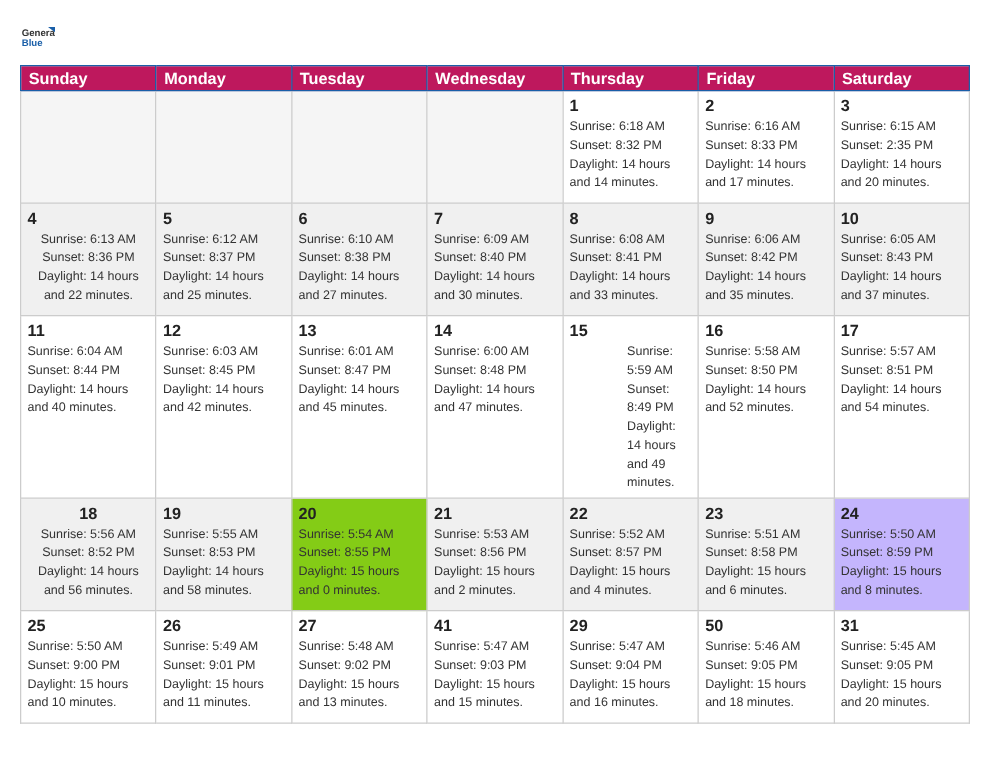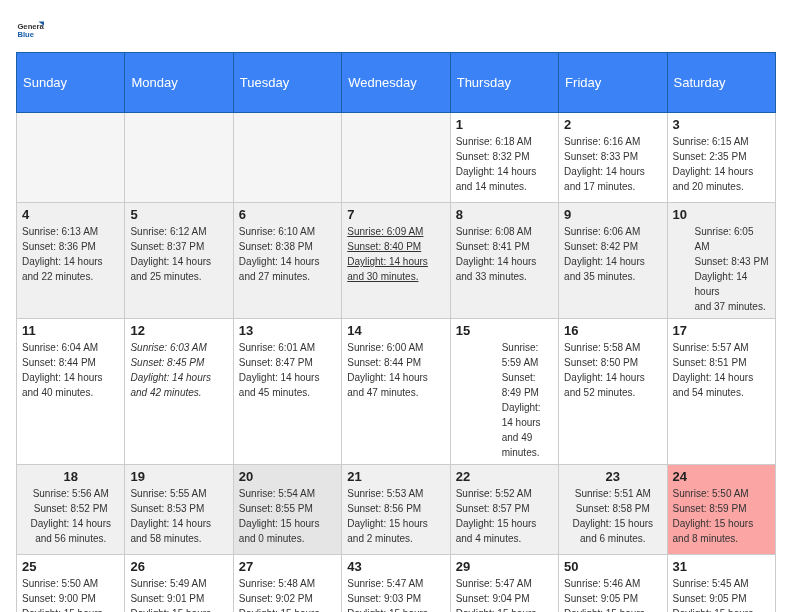--- a/index.html
+++ b/index.html
@@ -45,26 +45,26 @@
     .location {
       font-size: 14px;
       color: #555;
     }
     table {
       width: 100%;
       border-collapse: collapse;
       table-layout: fixed;
     }
     th {
-      background-color: #3b82f6;
+      background-color: #be185d;
       color: #fff;
       text-align: left;
-      padding: 22px 6px;
+      padding: 2px 6px;
       font-size: 13px;
-      font-weight: normal;
+      font-weight: bold;
       border: 1px solid #1a5fa8;
     }
     td {
       border: 1px solid #ccc;
       vertical-align: top;
       padding: 4px 5px;
       font-size: 10.5px;
       color: #333;
       height: 90px;
       background: #fff;
@@ -145,94 +145,94 @@
           <div class="day-num">3</div>
           <div class="day-info" style="white-space: pre-line;">Sunrise: 6:15 AM
 Sunset: 2:35 PM
 Daylight: 14 hours
 and 20 minutes.</div>
         </td>
       </tr>
       <tr>
         <td style="background: rgb(240, 240, 240);">
           <div class="day-num">4</div>
-          <div class="day-info" style="white-space: pre-line;">Sunrise: 6:13 AM
+          <div class="day-info" style="white-space: pre-line; text-align: center;">Sunrise: 6:13 AM
 Sunset: 8:36 PM
 Daylight: 14 hours
 and 22 minutes.</div>
         </td>
         <td style="background: rgb(240, 240, 240);">
           <div class="day-num">5</div>
           <div class="day-info" style="white-space: pre-line;">Sunrise: 6:12 AM
 Sunset: 8:37 PM
 Daylight: 14 hours
 and 25 minutes.</div>
         </td>
         <td style="background: rgb(240, 240, 240);">
           <div class="day-num">6</div>
           <div class="day-info" style="white-space: pre-line;">Sunrise: 6:10 AM
 Sunset: 8:38 PM
 Daylight: 14 hours
 and 27 minutes.</div>
         </td>
         <td style="background: rgb(240, 240, 240);">
           <div class="day-num">7</div>
-          <div class="day-info" style="white-space: pre-line; text-decoration: underline;">Sunrise: 6:09 AM
+          <div class="day-info" style="white-space: pre-line;">Sunrise: 6:09 AM
 Sunset: 8:40 PM
 Daylight: 14 hours
 and 30 minutes.</div>
         </td>
         <td style="background: rgb(240, 240, 240);">
           <div class="day-num">8</div>
           <div class="day-info" style="white-space: pre-line;">Sunrise: 6:08 AM
 Sunset: 8:41 PM
 Daylight: 14 hours
 and 33 minutes.</div>
         </td>
         <td style="background: rgb(240, 240, 240);">
           <div class="day-num">9</div>
           <div class="day-info" style="white-space: pre-line;">Sunrise: 6:06 AM
 Sunset: 8:42 PM
 Daylight: 14 hours
 and 35 minutes.</div>
         </td>
         <td style="background: rgb(240, 240, 240);">
           <div class="day-num">10</div>
-          <div class="day-info" style="white-space: pre-line; margin-left: 22px;">Sunrise: 6:05 AM
+          <div class="day-info" style="white-space: pre-line;">Sunrise: 6:05 AM
 Sunset: 8:43 PM
 Daylight: 14 hours
 and 37 minutes.</div>
         </td>
       </tr>
       <tr>
         <td>
           <div class="day-num">11</div>
           <div class="day-info" style="white-space: pre-line;">Sunrise: 6:04 AM
 Sunset: 8:44 PM
 Daylight: 14 hours
 and 40 minutes.</div>
         </td>
         <td>
           <div class="day-num">12</div>
-          <div class="day-info" style="white-space: pre-line; font-style: italic;">Sunrise: 6:03 AM
+          <div class="day-info" style="white-space: pre-line;">Sunrise: 6:03 AM
 Sunset: 8:45 PM
 Daylight: 14 hours
 and 42 minutes.</div>
         </td>
         <td>
           <div class="day-num">13</div>
           <div class="day-info" style="white-space: pre-line;">Sunrise: 6:01 AM
 Sunset: 8:47 PM
 Daylight: 14 hours
 and 45 minutes.</div>
         </td>
         <td>
           <div class="day-num">14</div>
           <div class="day-info" style="white-space: pre-line;">Sunrise: 6:00 AM
-Sunset: 8:44 PM
+Sunset: 8:48 PM
 Daylight: 14 hours
 and 47 minutes.</div>
         </td>
         <td>
           <div class="day-num">15</div>
           <div class="day-info" style="white-space: pre-line; margin-left: 46px;">Sunrise: 5:59 AM
 Sunset: 8:49 PM
 Daylight: 14 hours
 and 49 minutes.</div>
         </td>
@@ -259,49 +259,49 @@
 Daylight: 14 hours
 and 56 minutes.</div>
         </td>
         <td style="background: rgb(240, 240, 240);">
           <div class="day-num">19</div>
           <div class="day-info" style="white-space: pre-line;">Sunrise: 5:55 AM
 Sunset: 8:53 PM
 Daylight: 14 hours
 and 58 minutes.</div>
         </td>
-        <td style="background: #e5e5e5;">
+        <td style="background: #84cc16;">
           <div class="day-num">20</div>
           <div class="day-info" style="white-space: pre-line;">Sunrise: 5:54 AM
 Sunset: 8:55 PM
 Daylight: 15 hours
 and 0 minutes.</div>
         </td>
         <td style="background: rgb(240, 240, 240);">
           <div class="day-num">21</div>
           <div class="day-info" style="white-space: pre-line;">Sunrise: 5:53 AM
 Sunset: 8:56 PM
 Daylight: 15 hours
 and 2 minutes.</div>
         </td>
         <td style="background: rgb(240, 240, 240);">
           <div class="day-num">22</div>
           <div class="day-info" style="white-space: pre-line;">Sunrise: 5:52 AM
 Sunset: 8:57 PM
 Daylight: 15 hours
 and 4 minutes.</div>
         </td>
-        <td style="background: rgb(240, 240, 240); text-align: center;">
+        <td style="background: rgb(240, 240, 240);">
           <div class="day-num">23</div>
           <div class="day-info" style="white-space: pre-line;">Sunrise: 5:51 AM
 Sunset: 8:58 PM
 Daylight: 15 hours
 and 6 minutes.</div>
         </td>
-        <td style="background: #fca5a5;">
+        <td style="background: #c4b5fd;">
           <div class="day-num">24</div>
           <div class="day-info" style="white-space: pre-line;">Sunrise: 5:50 AM
 Sunset: 8:59 PM
 Daylight: 15 hours
 and 8 minutes.</div>
         </td>
       </tr>
       <tr>
         <td>
           <div class="day-num">25</div>
@@ -318,21 +318,21 @@
 and 11 minutes.</div>
         </td>
         <td>
           <div class="day-num">27</div>
           <div class="day-info" style="white-space: pre-line;">Sunrise: 5:48 AM
 Sunset: 9:02 PM
 Daylight: 15 hours
 and 13 minutes.</div>
         </td>
         <td>
-          <div class="day-num">43</div>
+          <div class="day-num">41</div>
           <div class="day-info" style="white-space: pre-line;">Sunrise: 5:47 AM
 Sunset: 9:03 PM
 Daylight: 15 hours
 and 15 minutes.</div>
         </td>
         <td>
           <div class="day-num">29</div>
           <div class="day-info" style="white-space: pre-line;">Sunrise: 5:47 AM
 Sunset: 9:04 PM
 Daylight: 15 hours

